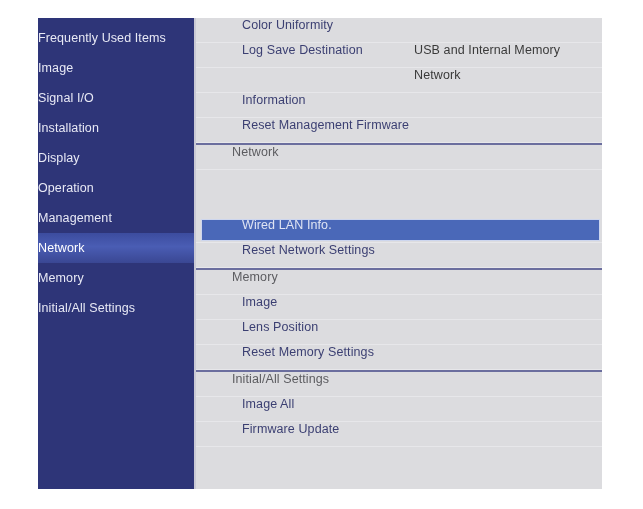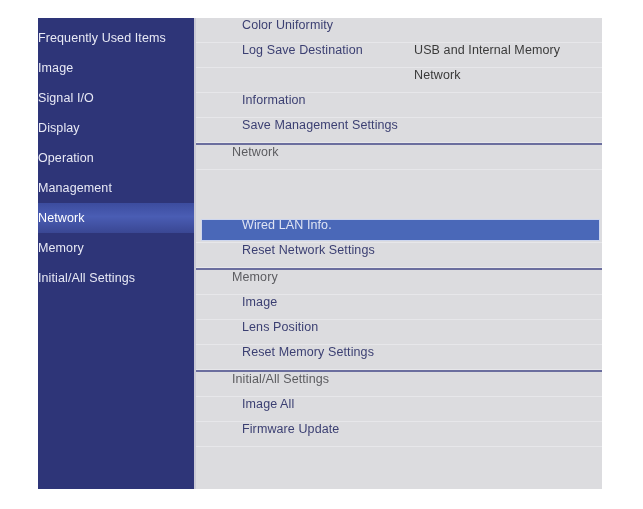--- a/index.html
+++ b/index.html
@@ -140,20 +140,21 @@
 </head>
 <body>
 
 <div id="screen">
   <div id="menu-panel">
 
     <div id="sidebar">
         <div class="side-item">Frequently Used Items</div>
         <div class="side-item">Image</div>
         <div class="side-item">Signal I/O</div>
+        <div class="side-item">Installation</div>
         <div class="side-item">Display</div>
         <div class="side-item">Operation</div>
         <div class="side-item">Management</div>
         <div class="side-item selected">Network</div>
         <div class="side-item">Memory</div>
         <div class="side-item">Initial/All Settings</div>
       </div>
 
     <div id="list">
         <div class="row item">
@@ -163,21 +164,21 @@
           <span class="row-label">Log Save Destination</span>
           <span class="row-value">USB and Internal Memory</span>
         </div>
         <div class="row item">
           <span class="row-value">Network</span>
         </div>
         <div class="row item">
           <span class="row-label">Information</span>
         </div>
         <div class="row item">
-          <span class="row-label">Save Management Settings</span>
+          <span class="row-label">Reset Management Firmware</span>
         </div>
         <div class="row section">
           <span class="row-label">Network</span>
         </div>
         <div class="row item selected">
           <div class="sel-bar"></div>
           <span class="row-label">Wired LAN Info.</span>
         </div>
         <div class="row item">
           <span class="row-label">Reset Network Settings</span>

